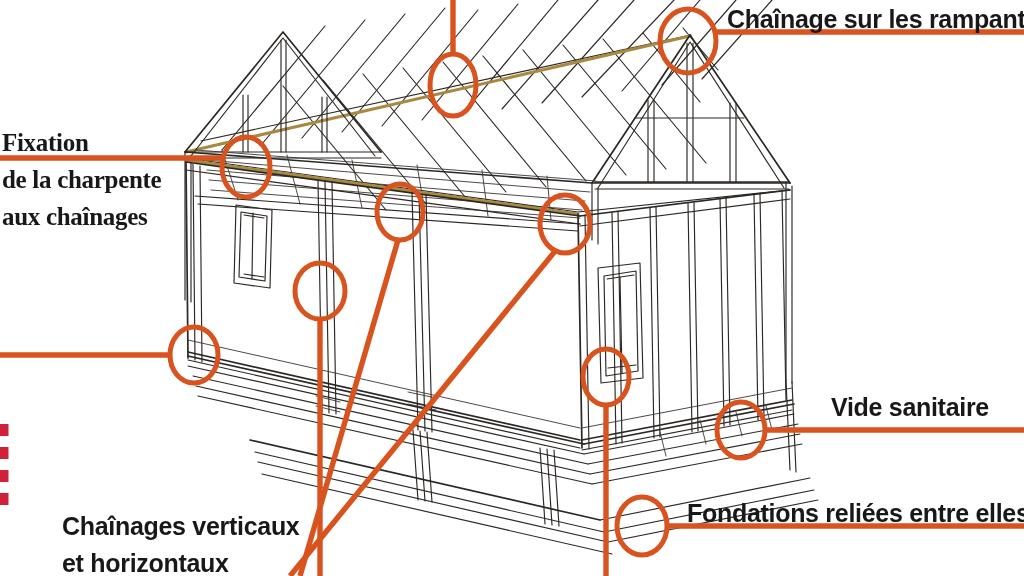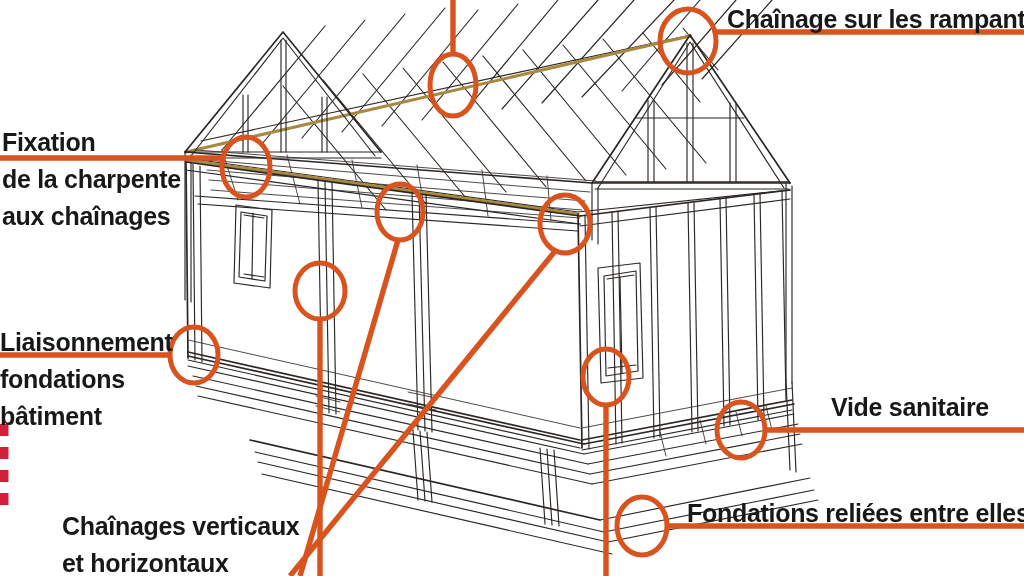--- a/index.html
+++ b/index.html
@@ -17,21 +17,21 @@
     position:absolute;
     color:#18181a;
     font-family:"Liberation Sans", sans-serif;
     font-weight:700;
     font-size:25px;
     line-height:37px;
     letter-spacing:-0.3px;
     white-space:pre;
     -webkit-font-smoothing:antialiased;
   }
-  .l-fixation{left:2px;top:124px;}
+  .l-fixation{left:2px;top:124px;font-family:Liberation Serif, serif;}
   .l-rampants{left:727px;top:1px;}
   .l-liaison{left:0px;top:324px;}
   .l-vide{left:831px;top:389px;}
   .l-fondrel{left:687px;top:495px;}
   .l-chverti{left:62px;top:508px;}
 </style>
 </head>
 <body>
 
 <div id="stage">
@@ -282,21 +282,18 @@
 
     <g>
       <path class="dsh" d="M4,424 L4,512"></path>
     </g>
   </svg>
 
   <div class="lbl l-fixation">Fixation
 de la charpente
 aux chaînages</div>
   <div class="lbl l-rampants">Chaînage sur les rampants</div>
-  <div class="lbl l-liaison">Liaisonnement
-fondations
-bâtiment</div>
   <div class="lbl l-vide">Vide sanitaire</div>
   <div class="lbl l-fondrel">Fondations reliées entre elles</div>
   <div class="lbl l-chverti">Chaînages verticaux
 et horizontaux</div>
 
 </div>
 
 </body></html>

